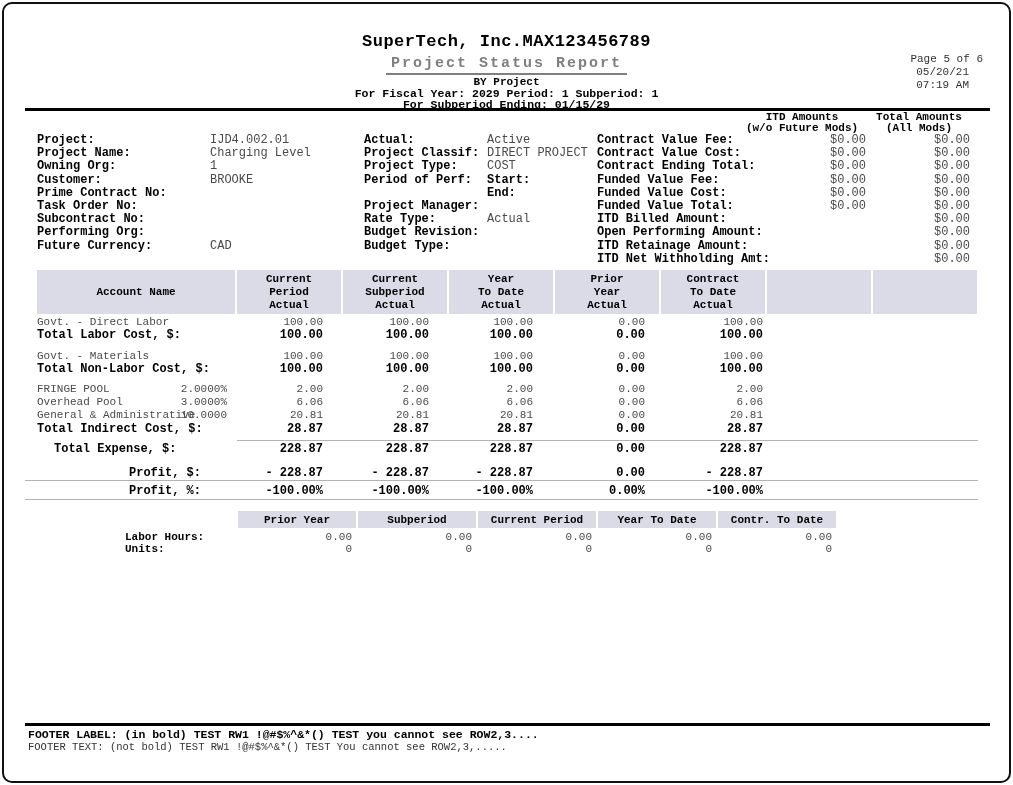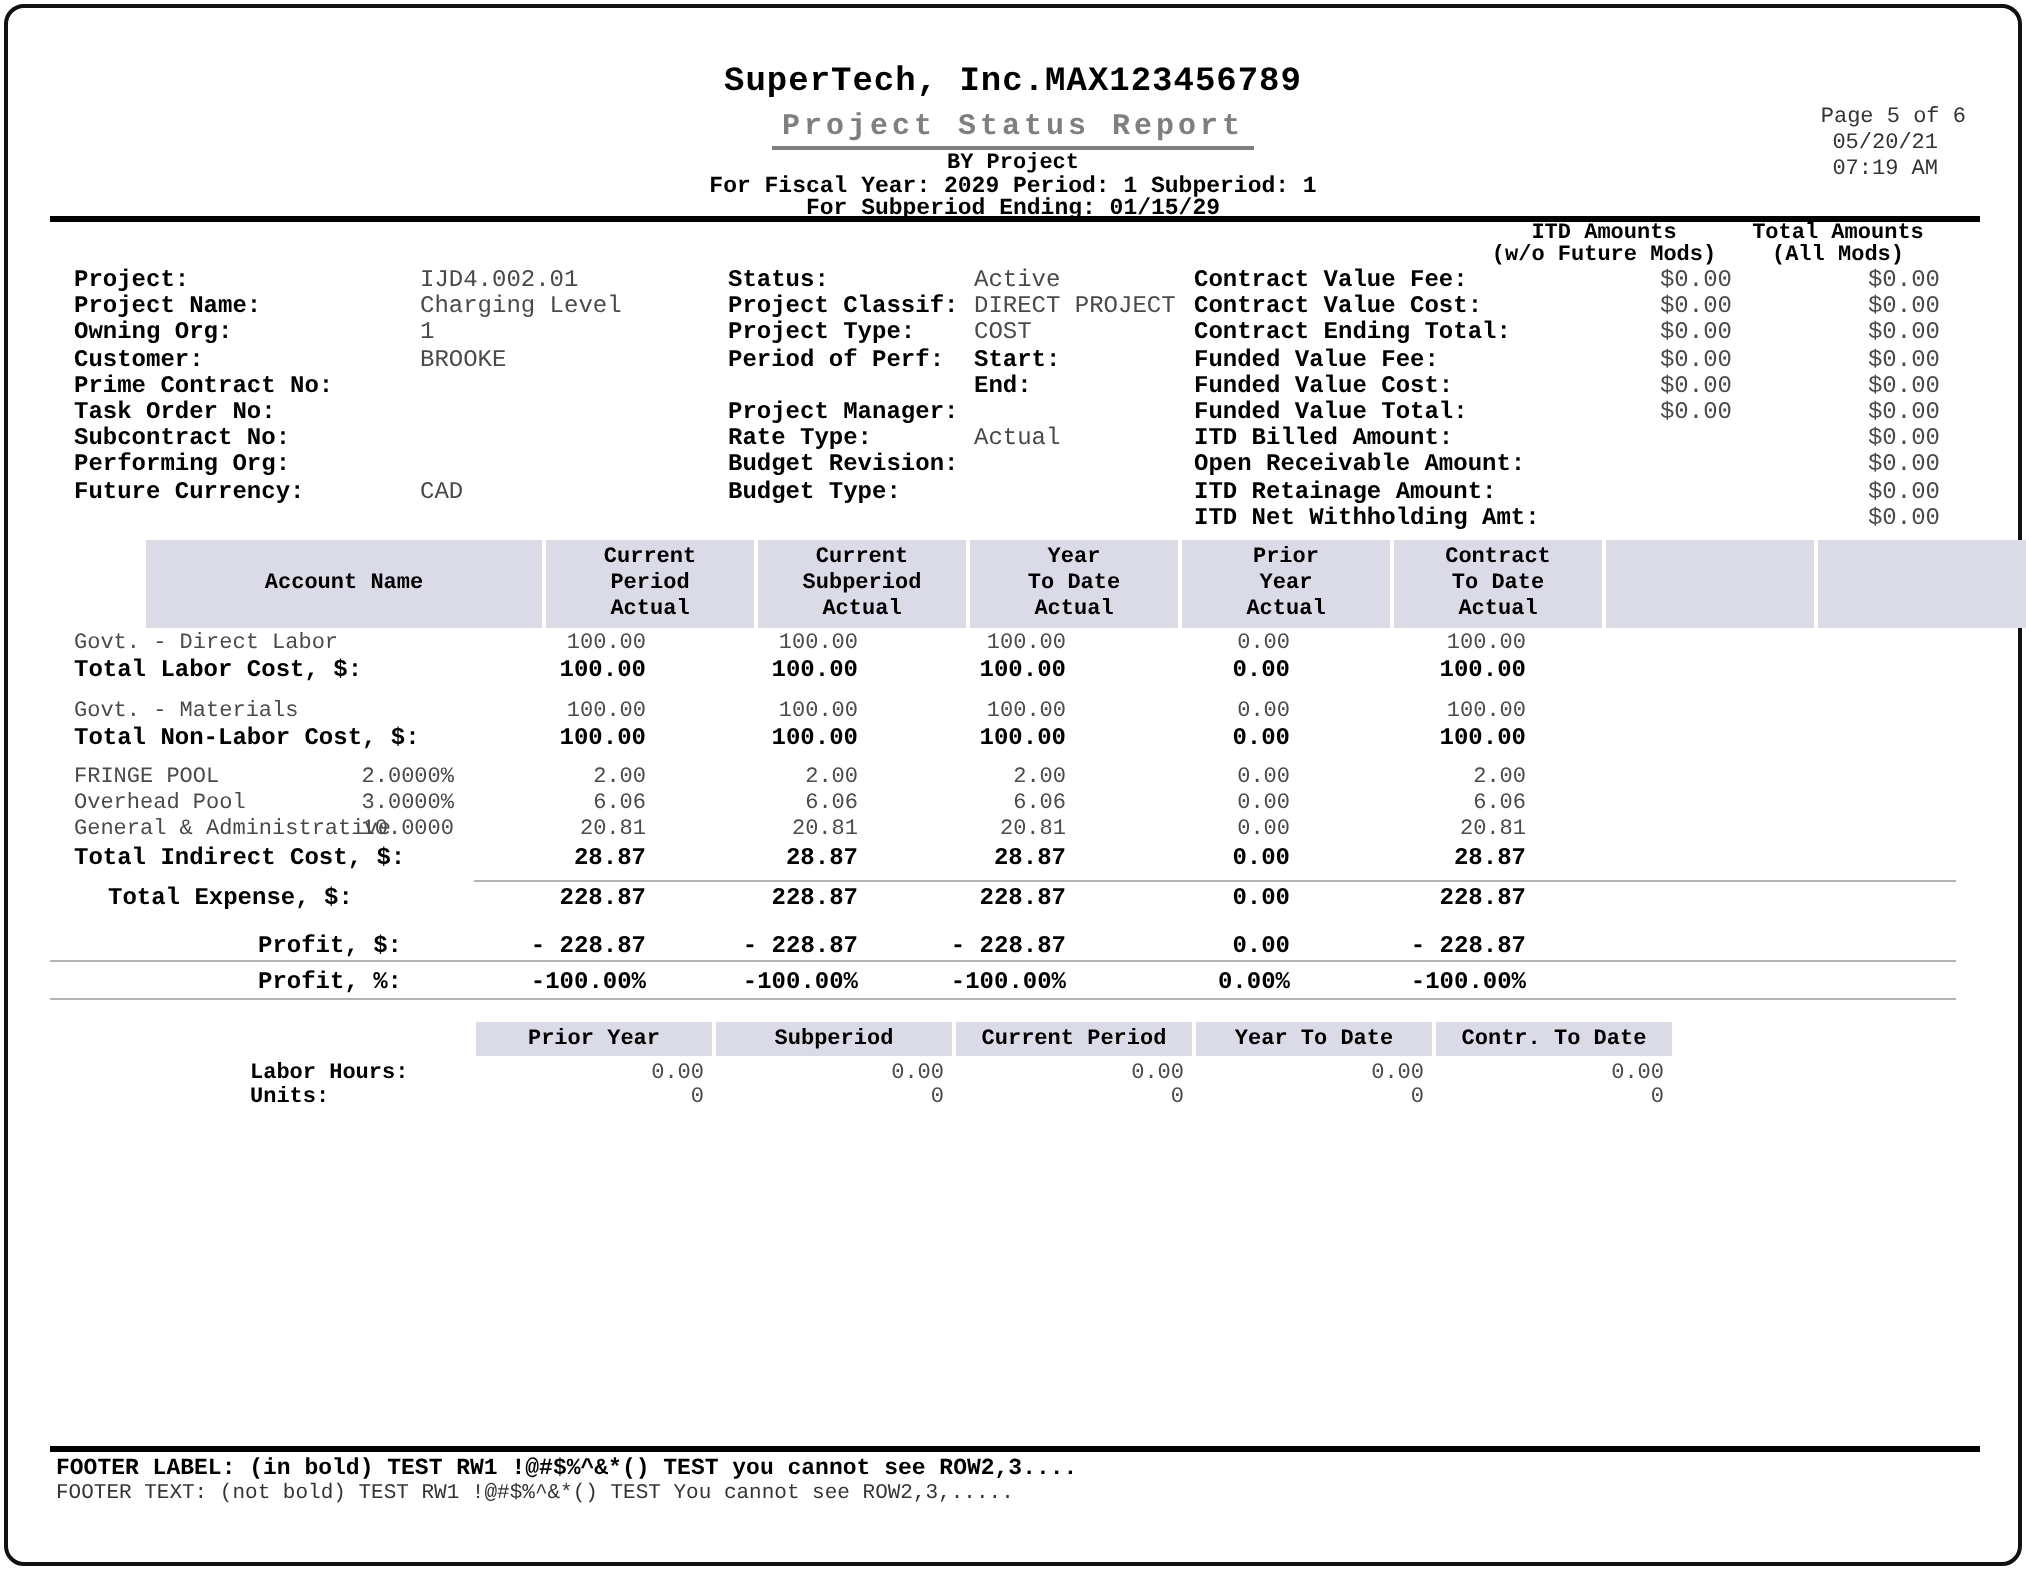--- a/index.html
+++ b/index.html
@@ -38,21 +38,21 @@
   .acell2{width:104px;text-align:right;flex:none;}
   .amthdr{left:737px;top:112px;display:flex;font-size:11px;line-height:10.5px;text-align:center;}
   .amthdr .h1{width:130px;}
   .amthdr .h2{width:104px;}
 
   
   .band{left:37px;top:270px;display:flex;height:44px;}
   .hcell{width:104px;background:#dbdbe8;margin-right:2px;display:flex;flex-direction:column;
          align-items:center;justify-content:center;font-size:11px;line-height:13px;
          font-weight:bold;color:#000;flex:none;}
-  .hcell.acct{width:198px;margin-left:36px;}
+  .hcell.acct{width:198px;}
   .hcell.last{margin-right:0;}
   .tgroup{left:37px;font-size:11px;line-height:13.2px;}
   .trow{display:flex;white-space:pre;}
   .acell{width:198px;position:relative;flex:none;}
   .rate{position:absolute;right:8px;top:0;}
   .num{flex:none;text-align:right;box-sizing:border-box;}
   .c1{width:106px;padding-right:18px;}
   .c2{width:106px;padding-right:18px;}
   .c3{width:106px;padding-right:20px;}
   .c4{width:106px;padding-right:14px;}
@@ -104,21 +104,21 @@
   <div class="irow"><span class="ilabel b">Owning Org:</span><span>1</span></div>
   <div class="irow"><span class="ilabel b">Customer:</span><span>BROOKE</span></div>
   <div class="irow"><span class="ilabel b">Prime Contract No:</span><span></span></div>
   <div class="irow"><span class="ilabel b">Task Order No:</span><span></span></div>
   <div class="irow"><span class="ilabel b">Subcontract No:</span><span></span></div>
   <div class="irow"><span class="ilabel b">Performing Org:</span><span></span></div>
   <div class="irow"><span class="ilabel b">Future Currency:</span><span>CAD</span></div>
 </div>
 
 <div class="abs info col-mid">
-  <div class="irow"><span class="ilabel b">Status:</span><span>Active</span></div>
+  <div class="irow"><span class="ilabel b">Actual:</span><span>Active</span></div>
   <div class="irow"><span class="ilabel b">Project Classif:</span><span>DIRECT PROJECT</span></div>
   <div class="irow"><span class="ilabel b">Project Type:</span><span>COST</span></div>
   <div class="irow"><span class="ilabel b">Period of Perf:</span><span class="b">Start:</span></div>
   <div class="irow"><span class="ilabel b"></span><span class="b">End:</span></div>
   <div class="irow"><span class="ilabel b">Project Manager:</span><span></span></div>
   <div class="irow"><span class="ilabel b">Rate Type:</span><span>Actual</span></div>
   <div class="irow"><span class="ilabel b">Budget Revision:</span><span></span></div>
   <div class="irow"><span class="ilabel b">Budget Type:</span><span></span></div>
 </div>
 
@@ -163,21 +163,21 @@
       <span class="alabel b">Funded Value Total:</span>
       <span class="acell1">$0.00</span>
       <span class="acell2">$0.00</span>
     </div>
   <div class="arow">
       <span class="alabel b">ITD Billed Amount:</span>
       <span class="acell1"></span>
       <span class="acell2">$0.00</span>
     </div>
   <div class="arow">
-      <span class="alabel b">Open Receivable Amount:</span>
+      <span class="alabel b">Open Performing Amount:</span>
       <span class="acell1"></span>
       <span class="acell2">$0.00</span>
     </div>
   <div class="arow">
       <span class="alabel b">ITD Retainage Amount:</span>
       <span class="acell1"></span>
       <span class="acell2">$0.00</span>
     </div>
   <div class="arow">
       <span class="alabel b">ITD Net Withholding Amt:</span>

